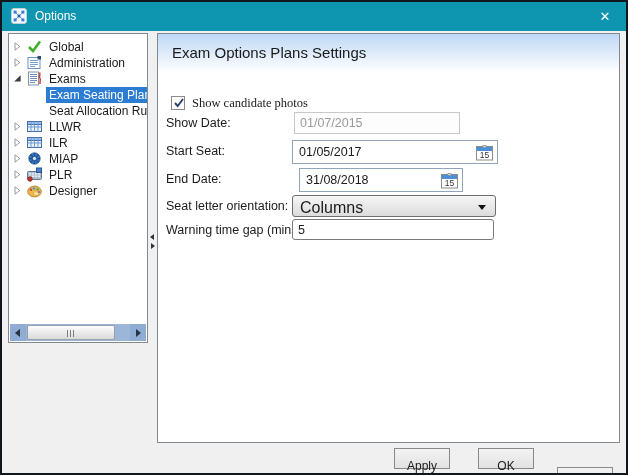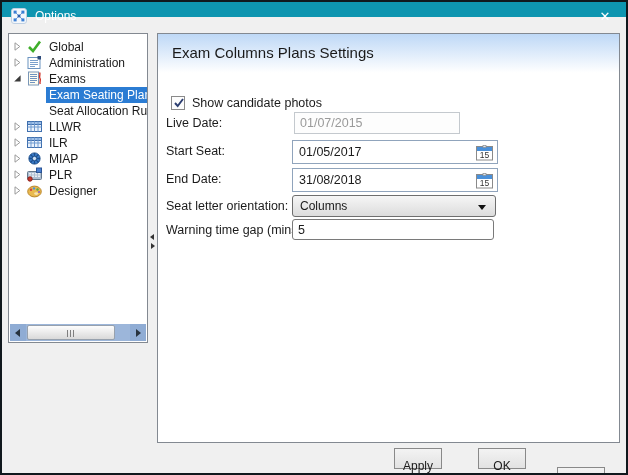--- a/index.html
+++ b/index.html
@@ -1,19 +1,19 @@
 <!DOCTYPE html>
 <html><head>
 <meta charset="utf-8">
 <style>
   html,body{margin:0;padding:0;background:#cfcfcf;font-family:"Liberation Sans",sans-serif;}
   .dialog{position:relative;width:628px;height:475px;box-sizing:border-box;
     border:2px solid #10181d;background:#f0f0f0;overflow:hidden;}
   
-  .titlebar{position:absolute;left:0;top:0;width:624px;height:15px;background:#0e95b0;}
+  .titlebar{position:absolute;left:0;top:0;width:624px;height:29px;background:#0e95b0;}
   .titlebar .appicon{position:absolute;left:9px;top:6px;width:16px;height:16px;}
   .titlebar .title{position:absolute;left:33px;top:7px;color:#ffffff;font-size:12px;line-height:15px;}
   .closebtn{position:absolute;right:0;top:0;width:42px;height:29px;color:#ffffff;
     font-size:13px;text-align:center;line-height:29px;cursor:default;}
   
   .treepanel{position:absolute;left:6px;top:31px;width:140px;height:310px;box-sizing:border-box;
     background:#ffffff;border:1px solid #838991;overflow:hidden;}
   .contentpanel{position:absolute;left:155px;top:31px;width:463px;height:410px;box-sizing:border-box;
     background:#ffffff;border:1px solid #838991;overflow:hidden;}
   .header{height:42px;background:linear-gradient(#bed8f6,#ffffff 92%);}
@@ -40,37 +40,37 @@
     background:repeating-linear-gradient(90deg,#7f7f7f 0 1px,transparent 1px 3px);}
   
   .splitter{position:absolute;left:146px;top:31px;width:9px;height:410px;cursor:col-resize;}
   .splitter .g1{position:absolute;left:2px;top:201px;width:0;height:0;
     border-top:3px solid transparent;border-bottom:3px solid transparent;border-right:4px solid #333;}
   .splitter .g2{position:absolute;left:3px;top:210px;width:0;height:0;
     border-top:3px solid transparent;border-bottom:3px solid transparent;border-left:4px solid #333;}
   
   .cbrow{position:absolute;left:13px;top:62px;height:16px;}
   .cbbox{position:absolute;left:0;top:0;width:14px;height:14px;background:#fdfdfd;border:1px solid #8a8a8a;box-sizing:border-box;}
-  .cblabel{position:absolute;left:21px;top:0px;font-size:12.5px;white-space:nowrap;color:#1b1b1b;line-height:15px;}
+  .cblabel{position:absolute;left:21px;top:0px;font-size:12.5px;white-space:nowrap;color:#1b1b1b;line-height:15px;font-family:Liberation Serif, serif;}
   .flabel{position:absolute;left:8px;font-size:12.5px;color:#1b1b1b;white-space:nowrap;}
   .tfield{position:absolute;box-sizing:border-box;font-family:"Liberation Sans",sans-serif;font-size:12.5px;color:#1b1b1b;
     background:#ffffff;border:1px solid #7a7a7a;padding:0 5px;outline:none;}
   .tfield.disabled{border:1px solid #c4c9ce;color:#9a9a9a;background:#fdfdfd;}
   .datebox{position:absolute;box-sizing:border-box;border:1px solid #90a4bc;background:#ffffff;}
   .datebox .dval{position:absolute;left:6px;top:4px;font-size:12.5px;color:#1b1b1b;}
   .calbtn{position:absolute;right:2px;top:2px;width:22px;bottom:2px;background:transparent;border:none;padding:0;cursor:default;}
   .calbtn svg{display:block;margin:1px auto 0;}
   .ddown{position:absolute;box-sizing:border-box;border:1px solid #6e6e6e;border-radius:3px;
     background:linear-gradient(#f6f6f6,#dcdcdc);}
-  .ddown .dtext{position:absolute;left:7px;top:3px;font-size:12px;color:#1b1b1b;}
+  .ddown .dtext{position:absolute;left:7px;top:3px;font-size:16px;color:#1b1b1b;}
   .ddown .arrow{position:absolute;right:9px;top:9px;width:0;height:0;
     border-left:4px solid transparent;border-right:4px solid transparent;border-top:5px solid #111;}
   .tfield.rounded{border-radius:3px;}
   
-  .btn{position:absolute;top:446px;width:48px;height:21px;box-sizing:border-box;border:1px solid #898989;
+  .btn{position:absolute;top:446px;width:56px;height:21px;box-sizing:border-box;border:1px solid #898989;
     background:linear-gradient(#f3f3f3,#e2e2e2);font-family:"Liberation Sans",sans-serif;
     font-size:12px;color:#1b1b1b;text-align:center;line-height:19px;padding:8px;}
   .btn-apply{left:392px;}.btn-ok{left:476px;}.btn-cancel{left:555px;margin-top:19px;}
 </style>
 </head>
 <body>
 
 <div class="dialog">
 
   <div class="titlebar">
@@ -236,50 +236,50 @@
     </div>
   </div>
 
   <div class="splitter">
     <div class="g1"></div>
     <div class="g2"></div>
   </div>
 
   <div class="contentpanel">
     <div class="header">
-      <div class="htitle">Exam Columns Plans Settings</div>
+      <div class="htitle">Exam Options Plans Settings</div>
     </div>
 
     <div class="cbrow">
       <span class="cbbox">
         <svg width="12" height="12" viewBox="0 0 12 12" style="display:block;margin:0 0 0 0.5px">
           <path d="M2 6 L4.7 9 L10 2" fill="none" stroke="#2c3e70" stroke-width="1.9"></path>
         </svg>
       </span>
       <span class="cblabel">Show candidate photos</span>
     </div>
 
-    <span class="flabel" style="top:82px">Live Date:</span>
+    <span class="flabel" style="top:82px">Show Date:</span>
     <input class="tfield disabled" style="left: 136px; top: 78px; width: 166px; height: 22px;" type="text" readonly="" value="01/07/2015">
 
     <span class="flabel" style="top:110px">Start Seat:</span>
     <div class="datebox" style="left:134px;top:106px;width:206px;height:24px">
       <span class="dval">01/05/2017</span>
       <button class="calbtn">
         <svg width="17" height="16" viewBox="0 0 17 16">
           <rect x="0.5" y="1.5" width="16" height="13.5" fill="#ffffff" stroke="#8a8a8a"></rect>
           <rect x="1" y="2" width="15" height="4" fill="#4a90d9"></rect>
           <rect x="7" y="0.5" width="3" height="2" fill="#d9e6f4" stroke="#8a8a8a" stroke-width="0.7"></rect>
           <text x="8.5" y="13" font-size="8.5" text-anchor="middle" fill="#333" font-family="Liberation Sans, sans-serif">15</text>
         </svg>
       </button>
     </div>
 
     <span class="flabel" style="top:138px">End Date:</span>
-    <div class="datebox" style="left:134px;top:134px;width:206px;height:24px">
+    <div class="datebox" style="left:141px;top:134px;width:164px;height:24px">
       <span class="dval">31/08/2018</span>
       <button class="calbtn">
         <svg width="17" height="16" viewBox="0 0 17 16">
           <rect x="0.5" y="1.5" width="16" height="13.5" fill="#ffffff" stroke="#8a8a8a"></rect>
           <rect x="1" y="2" width="15" height="4" fill="#4a90d9"></rect>
           <rect x="7" y="0.5" width="3" height="2" fill="#d9e6f4" stroke="#8a8a8a" stroke-width="0.7"></rect>
           <text x="8.5" y="13" font-size="8.5" text-anchor="middle" fill="#333" font-family="Liberation Sans, sans-serif">15</text>
         </svg>
       </button>
     </div>

